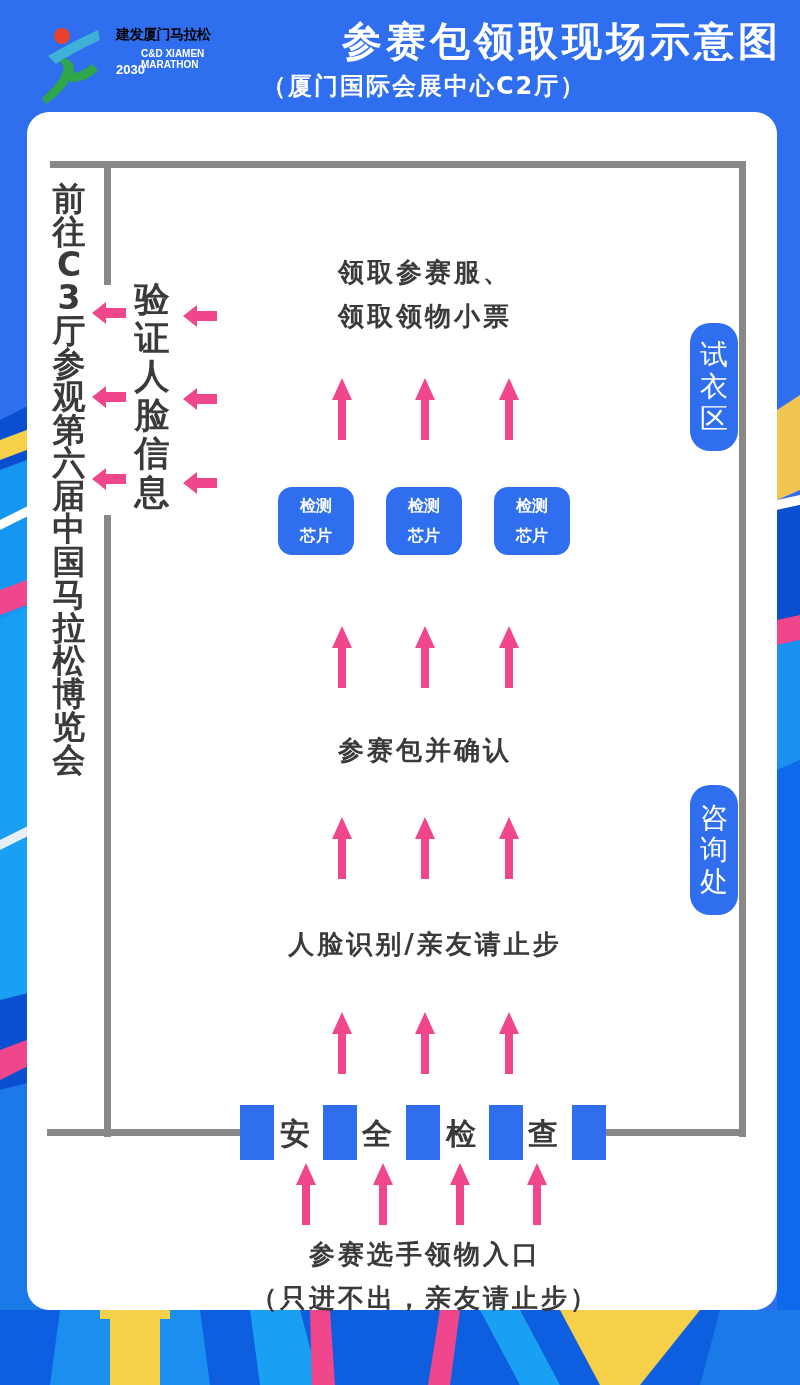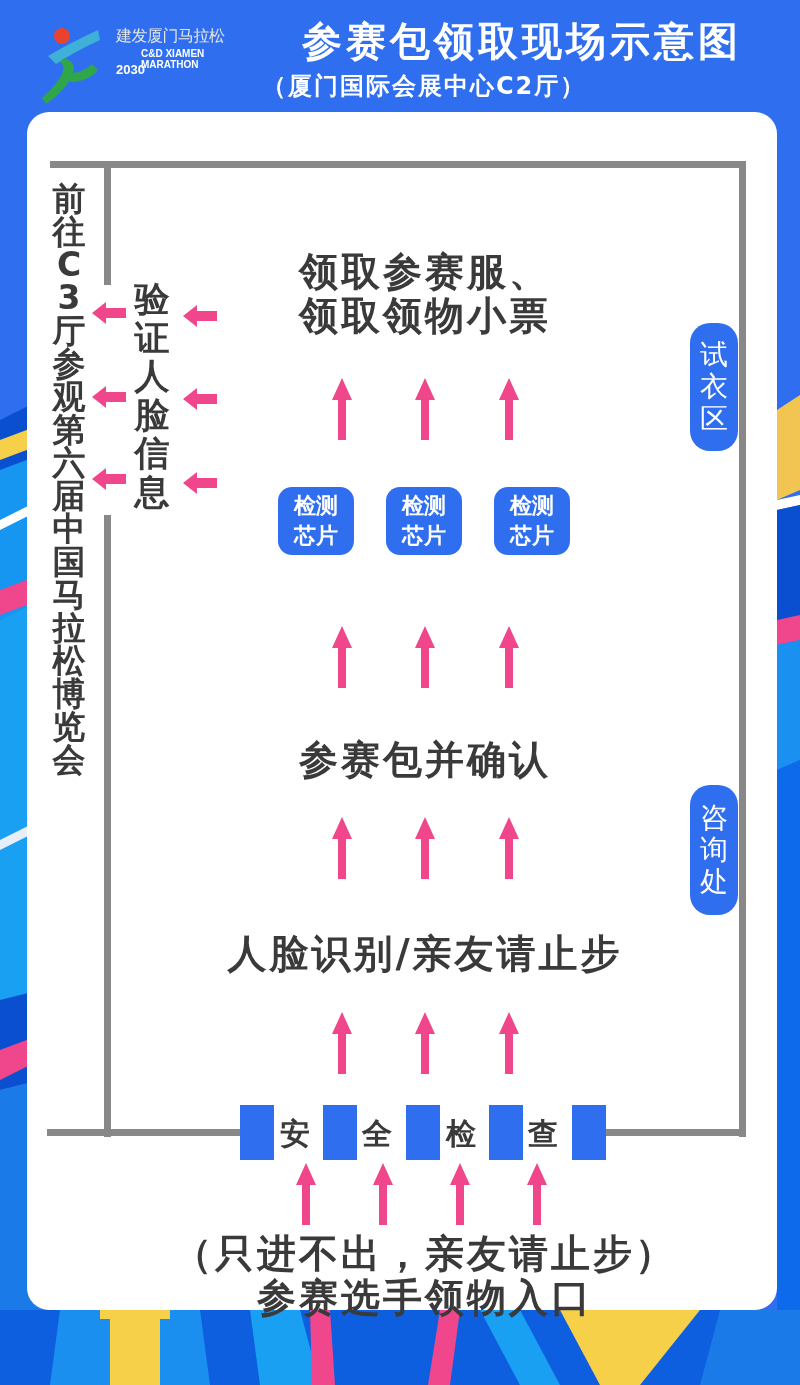--- a/index.html
+++ b/index.html
@@ -1,30 +1,30 @@
 <!DOCTYPE html>
 <html><head>
 <meta charset="utf-8">
 <style>
   html,body{margin:0;padding:0;}
   body{width:800px;height:1385px;position:relative;overflow:hidden;background:#2f6fef;font-family:"DejaVu Sans","Liberation Sans",sans-serif;}
   .bg{position:absolute;left:0;top:0;width:800px;height:1385px;}
   .logo{position:absolute;left:38px;top:18px;width:210px;height:92px;}
-  .logo-cn{position:absolute;left:78px;top:8px;color:#e5e5e5;font-weight:normal;font-size:16px;letter-spacing:-0.5px;}
+  .logo-cn{position:absolute;left:78px;top:8px;color:#000000;font-weight:bold;font-size:14px;letter-spacing:-0.5px;}
   .logo-en{position:absolute;left:78px;top:30px;color:#fff;font-weight:bold;font-size:10px;font-family:"Liberation Sans",sans-serif;padding-left:25px;}
   .logo-yr{position:absolute;left:78px;top:44px;color:#fff;font-weight:bold;font-size:13px;font-family:"Liberation Sans",sans-serif;}
-  .title{position:absolute;left:262px;top:14px;width:520px;text-align:center;color:#fff;font-weight:bold;font-size:40px;letter-spacing:4px;}
+  .title{position:absolute;left:262px;top:14px;width:520px;text-align:right;color:#fff;font-weight:bold;font-size:40px;letter-spacing:4px;}
   .subtitle{position:absolute;left:262px;top:70px;width:520px;text-align:left;color:#fff;font-weight:bold;font-size:24px;letter-spacing:2px;}
   .card{position:absolute;left:27px;top:112px;width:750px;height:1198px;background:#fff;border-radius:22px;}
   .line{position:absolute;background:#888;}
   .dark{color:#3a3a3a;font-weight:bold;}
   .vtext{position:absolute;display:flex;flex-direction:column;align-items:center;}
   .vtext span{display:block;line-height:1;}
-  .stage{position:absolute;text-align:center;font-size:39px;letter-spacing:3px;}
-  .chip{position:absolute;width:76px;height:68px;background:#2f6fef;border-radius:14px;color:#fff;font-weight:bold;font-size:22px;line-height:30px;text-align:center;padding-top:4px;box-sizing:border-box;}
+  .stage{position:absolute;text-align:center;font-size:26px;letter-spacing:3px;}
+  .chip{position:absolute;width:76px;height:68px;background:#2f6fef;border-radius:14px;color:#fff;font-weight:bold;font-size:16px;line-height:30px;text-align:center;padding-top:4px;box-sizing:border-box;}
   .pill{position:absolute;width:48px;background:#2f6fef;border-radius:20px;color:#fff;font-size:28px;display:flex;flex-direction:column;align-items:center;justify-content:center;}
   .pill span{line-height:1.15;}
   .gate{position:absolute;width:34px;height:55px;background:#2f6fef;}
   .gate-char{position:absolute;font-size:30px;}
   .arrow-up{position:absolute;width:20px;height:62px;}
   .arrow-left{position:absolute;width:34px;height:22px;}
 </style>
 </head>
 <body>
 
@@ -224,15 +224,15 @@
     <path d="M10 0 L20 22 L14 22 L14 62 L6 62 L6 22 L0 22 Z" fill="#f0468c"></path>
   </svg>
 <svg class="arrow-up" style="left:450px;top:1163px;" viewBox="0 0 20 62">
     <path d="M10 0 L20 22 L14 22 L14 62 L6 62 L6 22 L0 22 Z" fill="#f0468c"></path>
   </svg>
 <svg class="arrow-up" style="left:527px;top:1163px;" viewBox="0 0 20 62">
     <path d="M10 0 L20 22 L14 22 L14 62 L6 62 L6 22 L0 22 Z" fill="#f0468c"></path>
   </svg>
 
 <div class="stage dark" style="left:170px;top:1232px;width:510px;line-height:44px;">
+  <div>参赛选手领物入口</div>
   <div>（只进不出，亲友请止步）</div>
-  <div>参赛选手领物入口</div>
 </div>
 
 </body></html>

